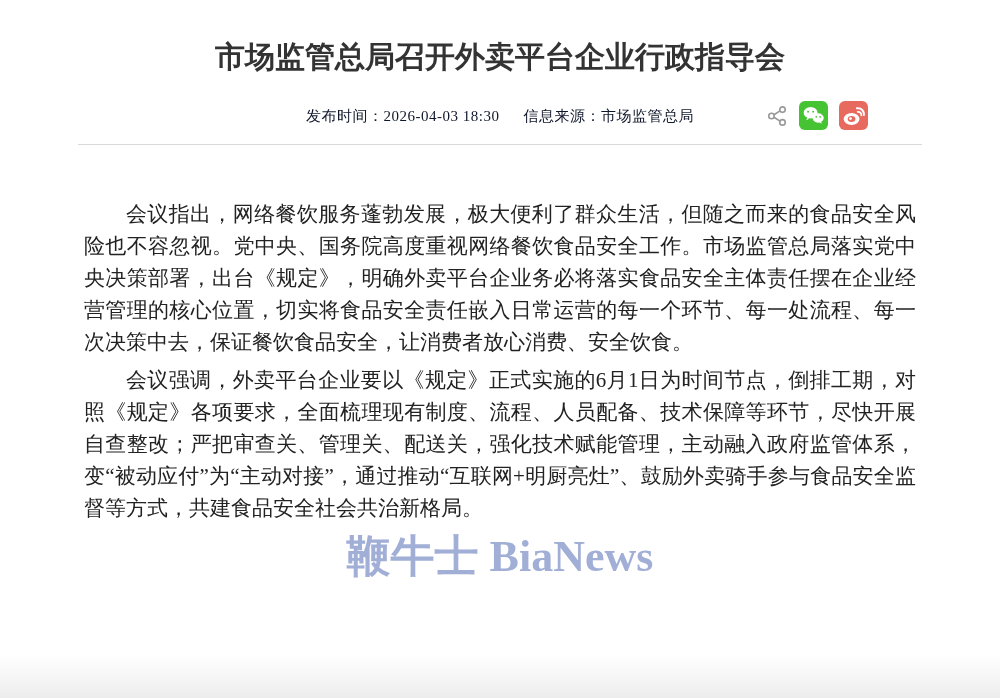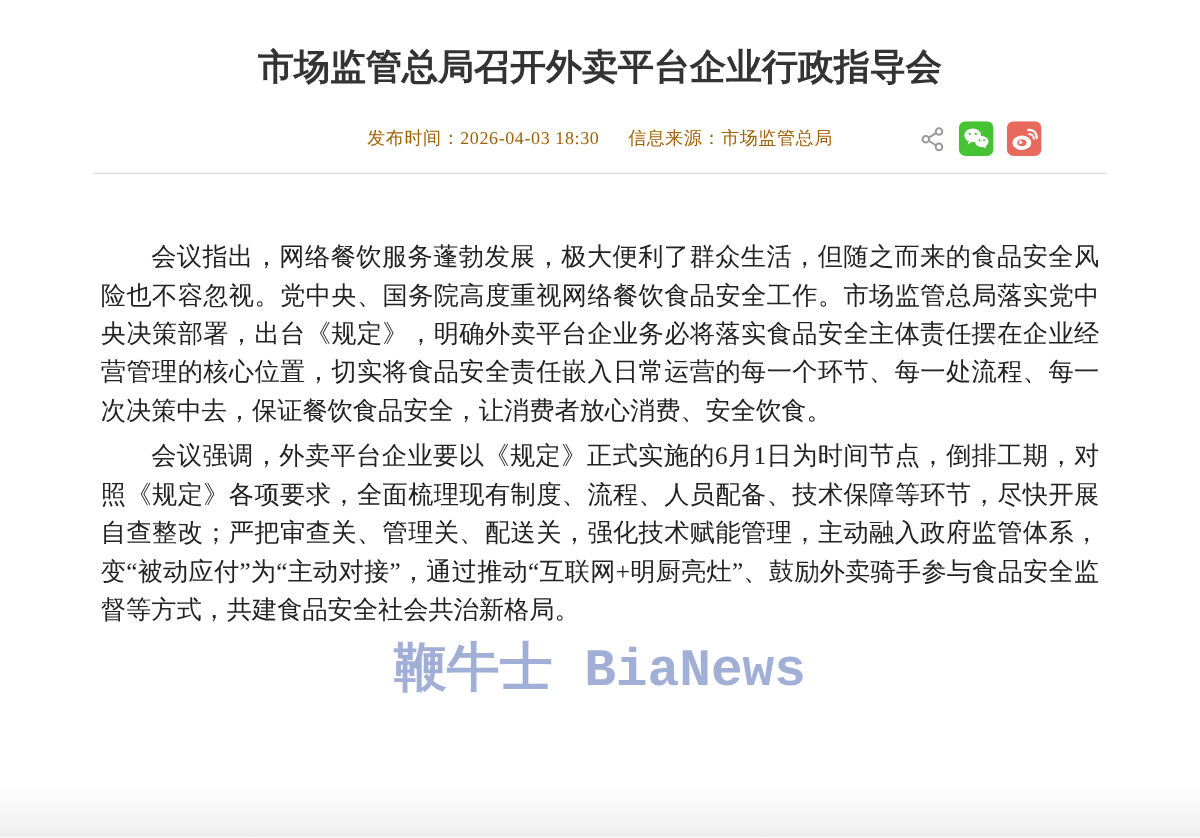--- a/index.html
+++ b/index.html
@@ -37,21 +37,21 @@
 
   .meta-row {
     position: relative;
     margin-top: 24px;
     height: 32px;
   }
   .meta-text {
     text-align: center;
     font-size: 15px;
     line-height: 32px;
-    color: #a16207;
+    color: #0f172a;
     letter-spacing: 0.5px;
   }
   .meta-gap { display: inline-block; width: 24px; }
 
   .share-bar {
     position: absolute;
     right: 132px;
     top: 1px;
     height: 30px;
     display: flex;
@@ -86,21 +86,21 @@
     z-index: 1;
   }
 
   .watermark {
     position: absolute;
     top: 527px;
     left: 50%;
     transform: translateX(-50%);
     z-index: 0;
     white-space: nowrap;
-    font-family: Liberation Mono, monospace;
+    font-family: Liberation Serif, serif;
     font-weight: 700;
     font-size: 44px;
     color: rgba(104, 124, 189, 0.62);
     pointer-events: none;
   }
 </style>
 </head>
 <body>
 
 <h1 class="page-title">市场监管总局召开外卖平台企业行政指导会</h1>

